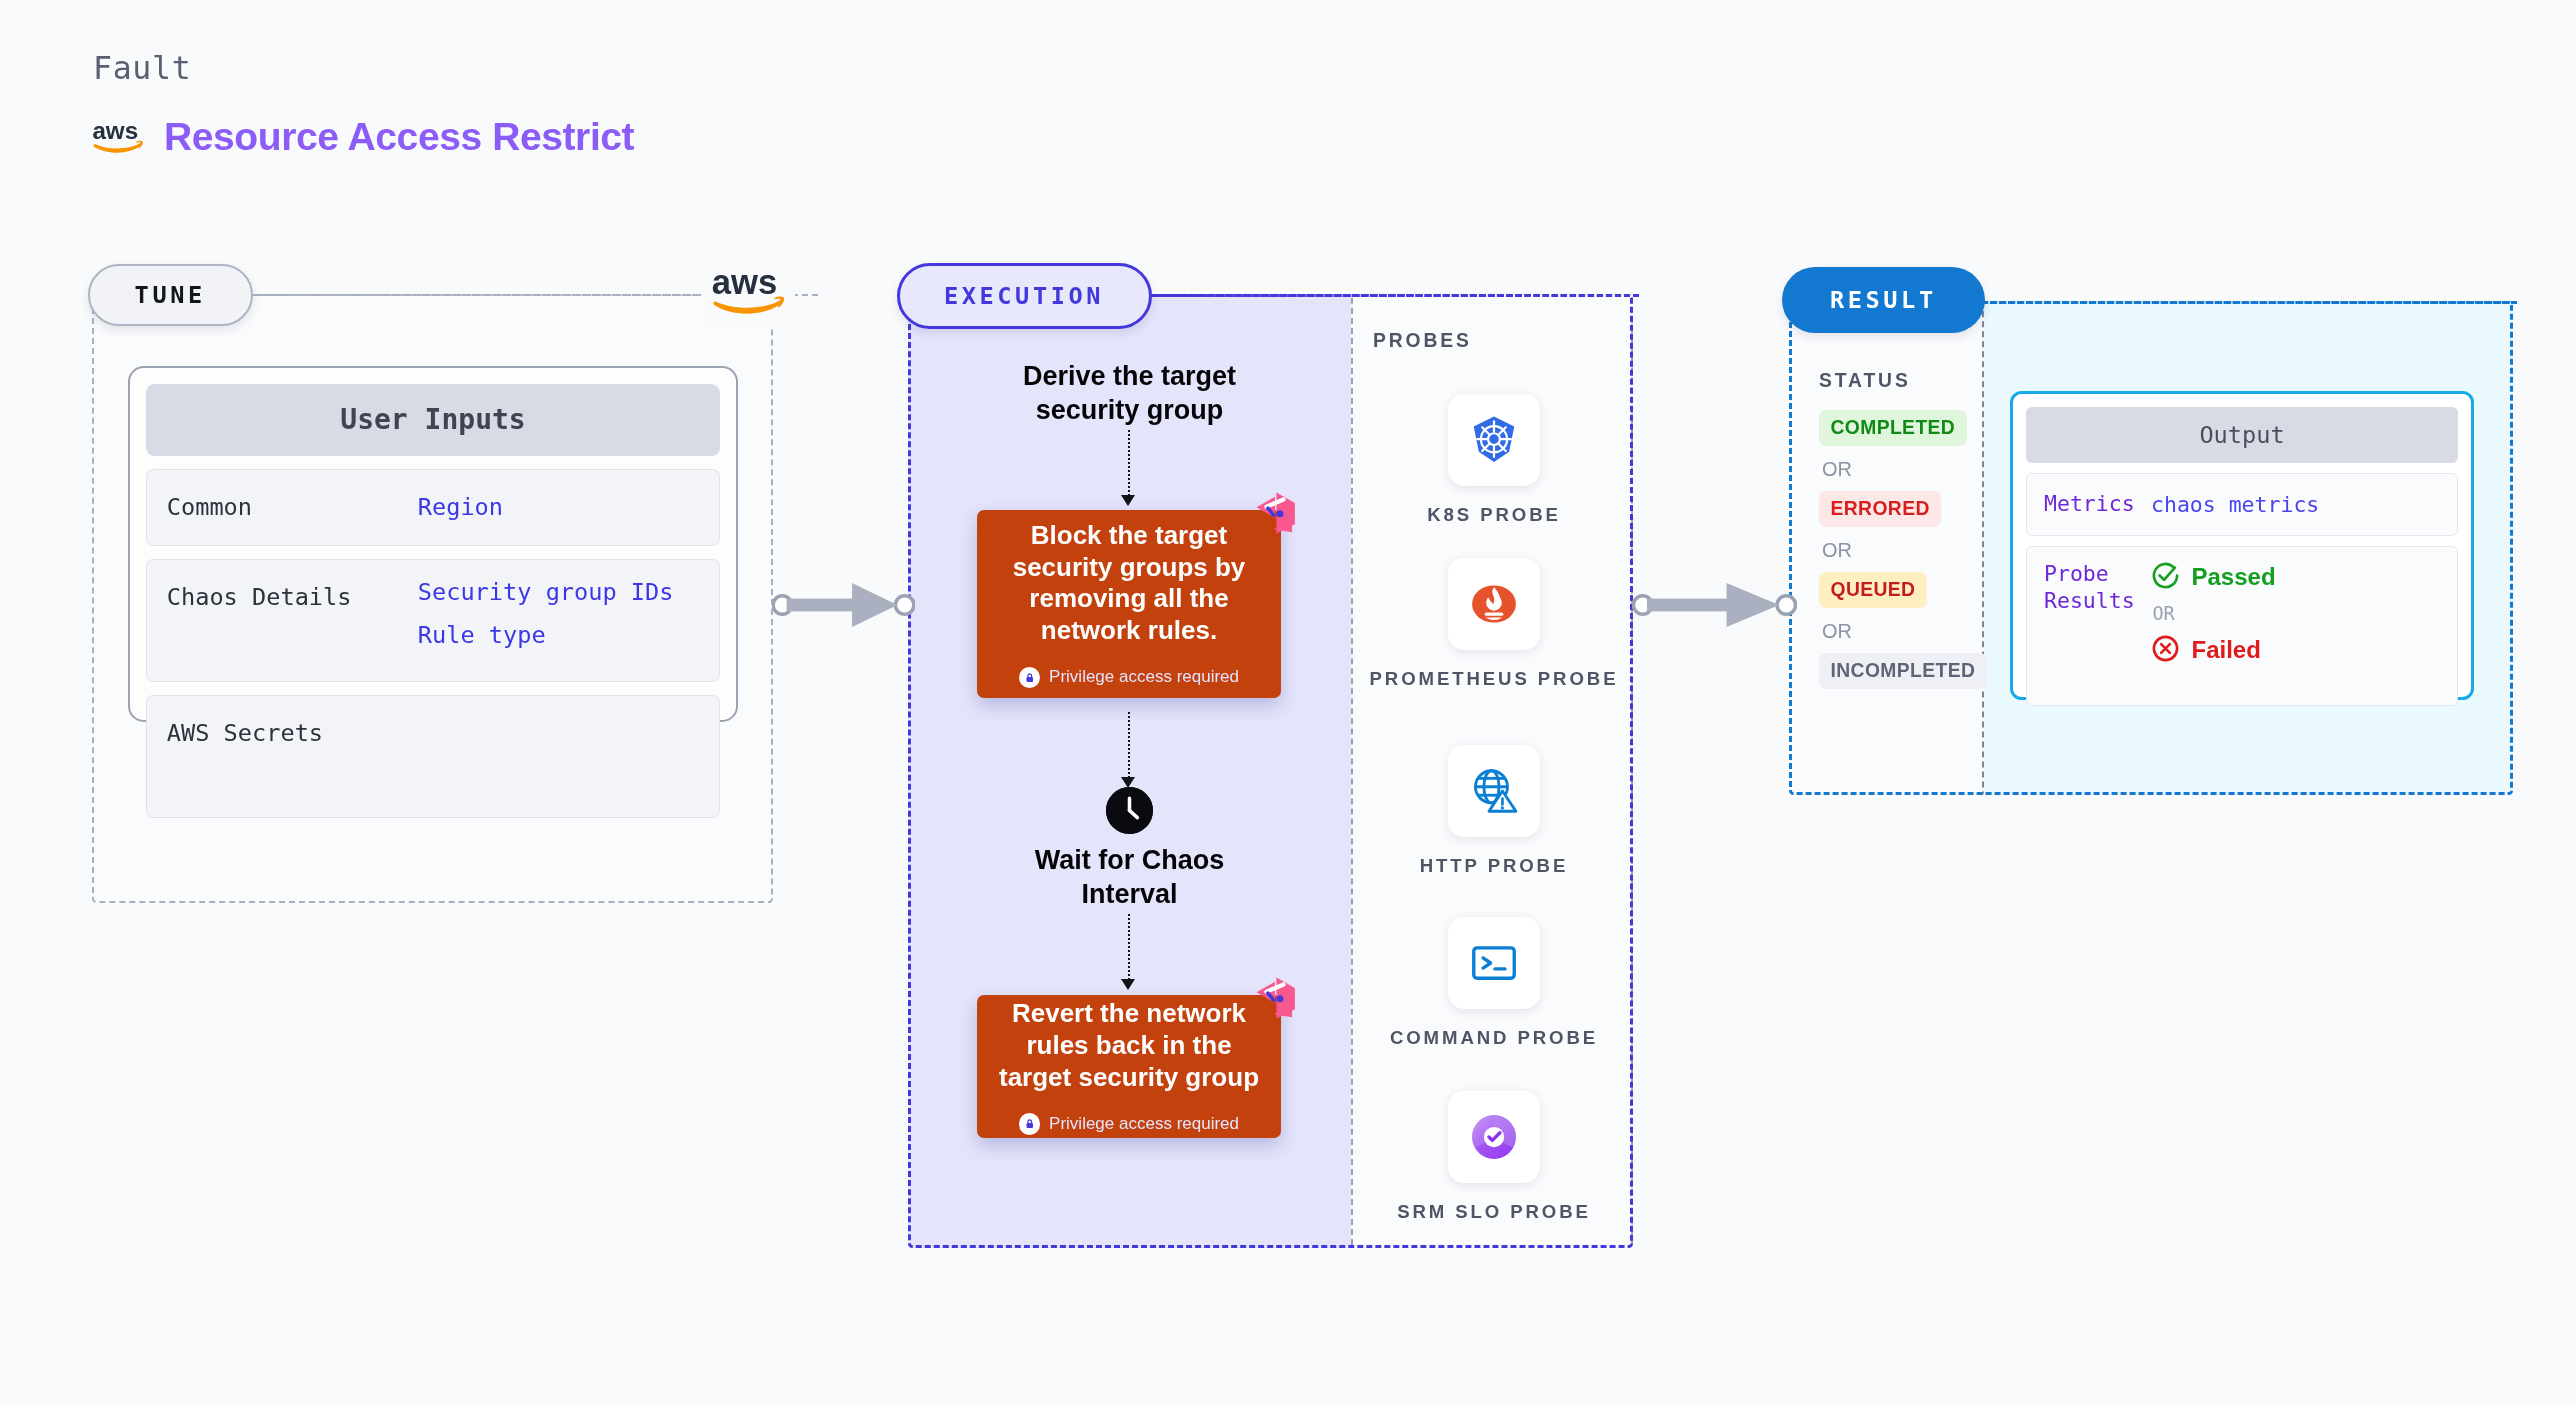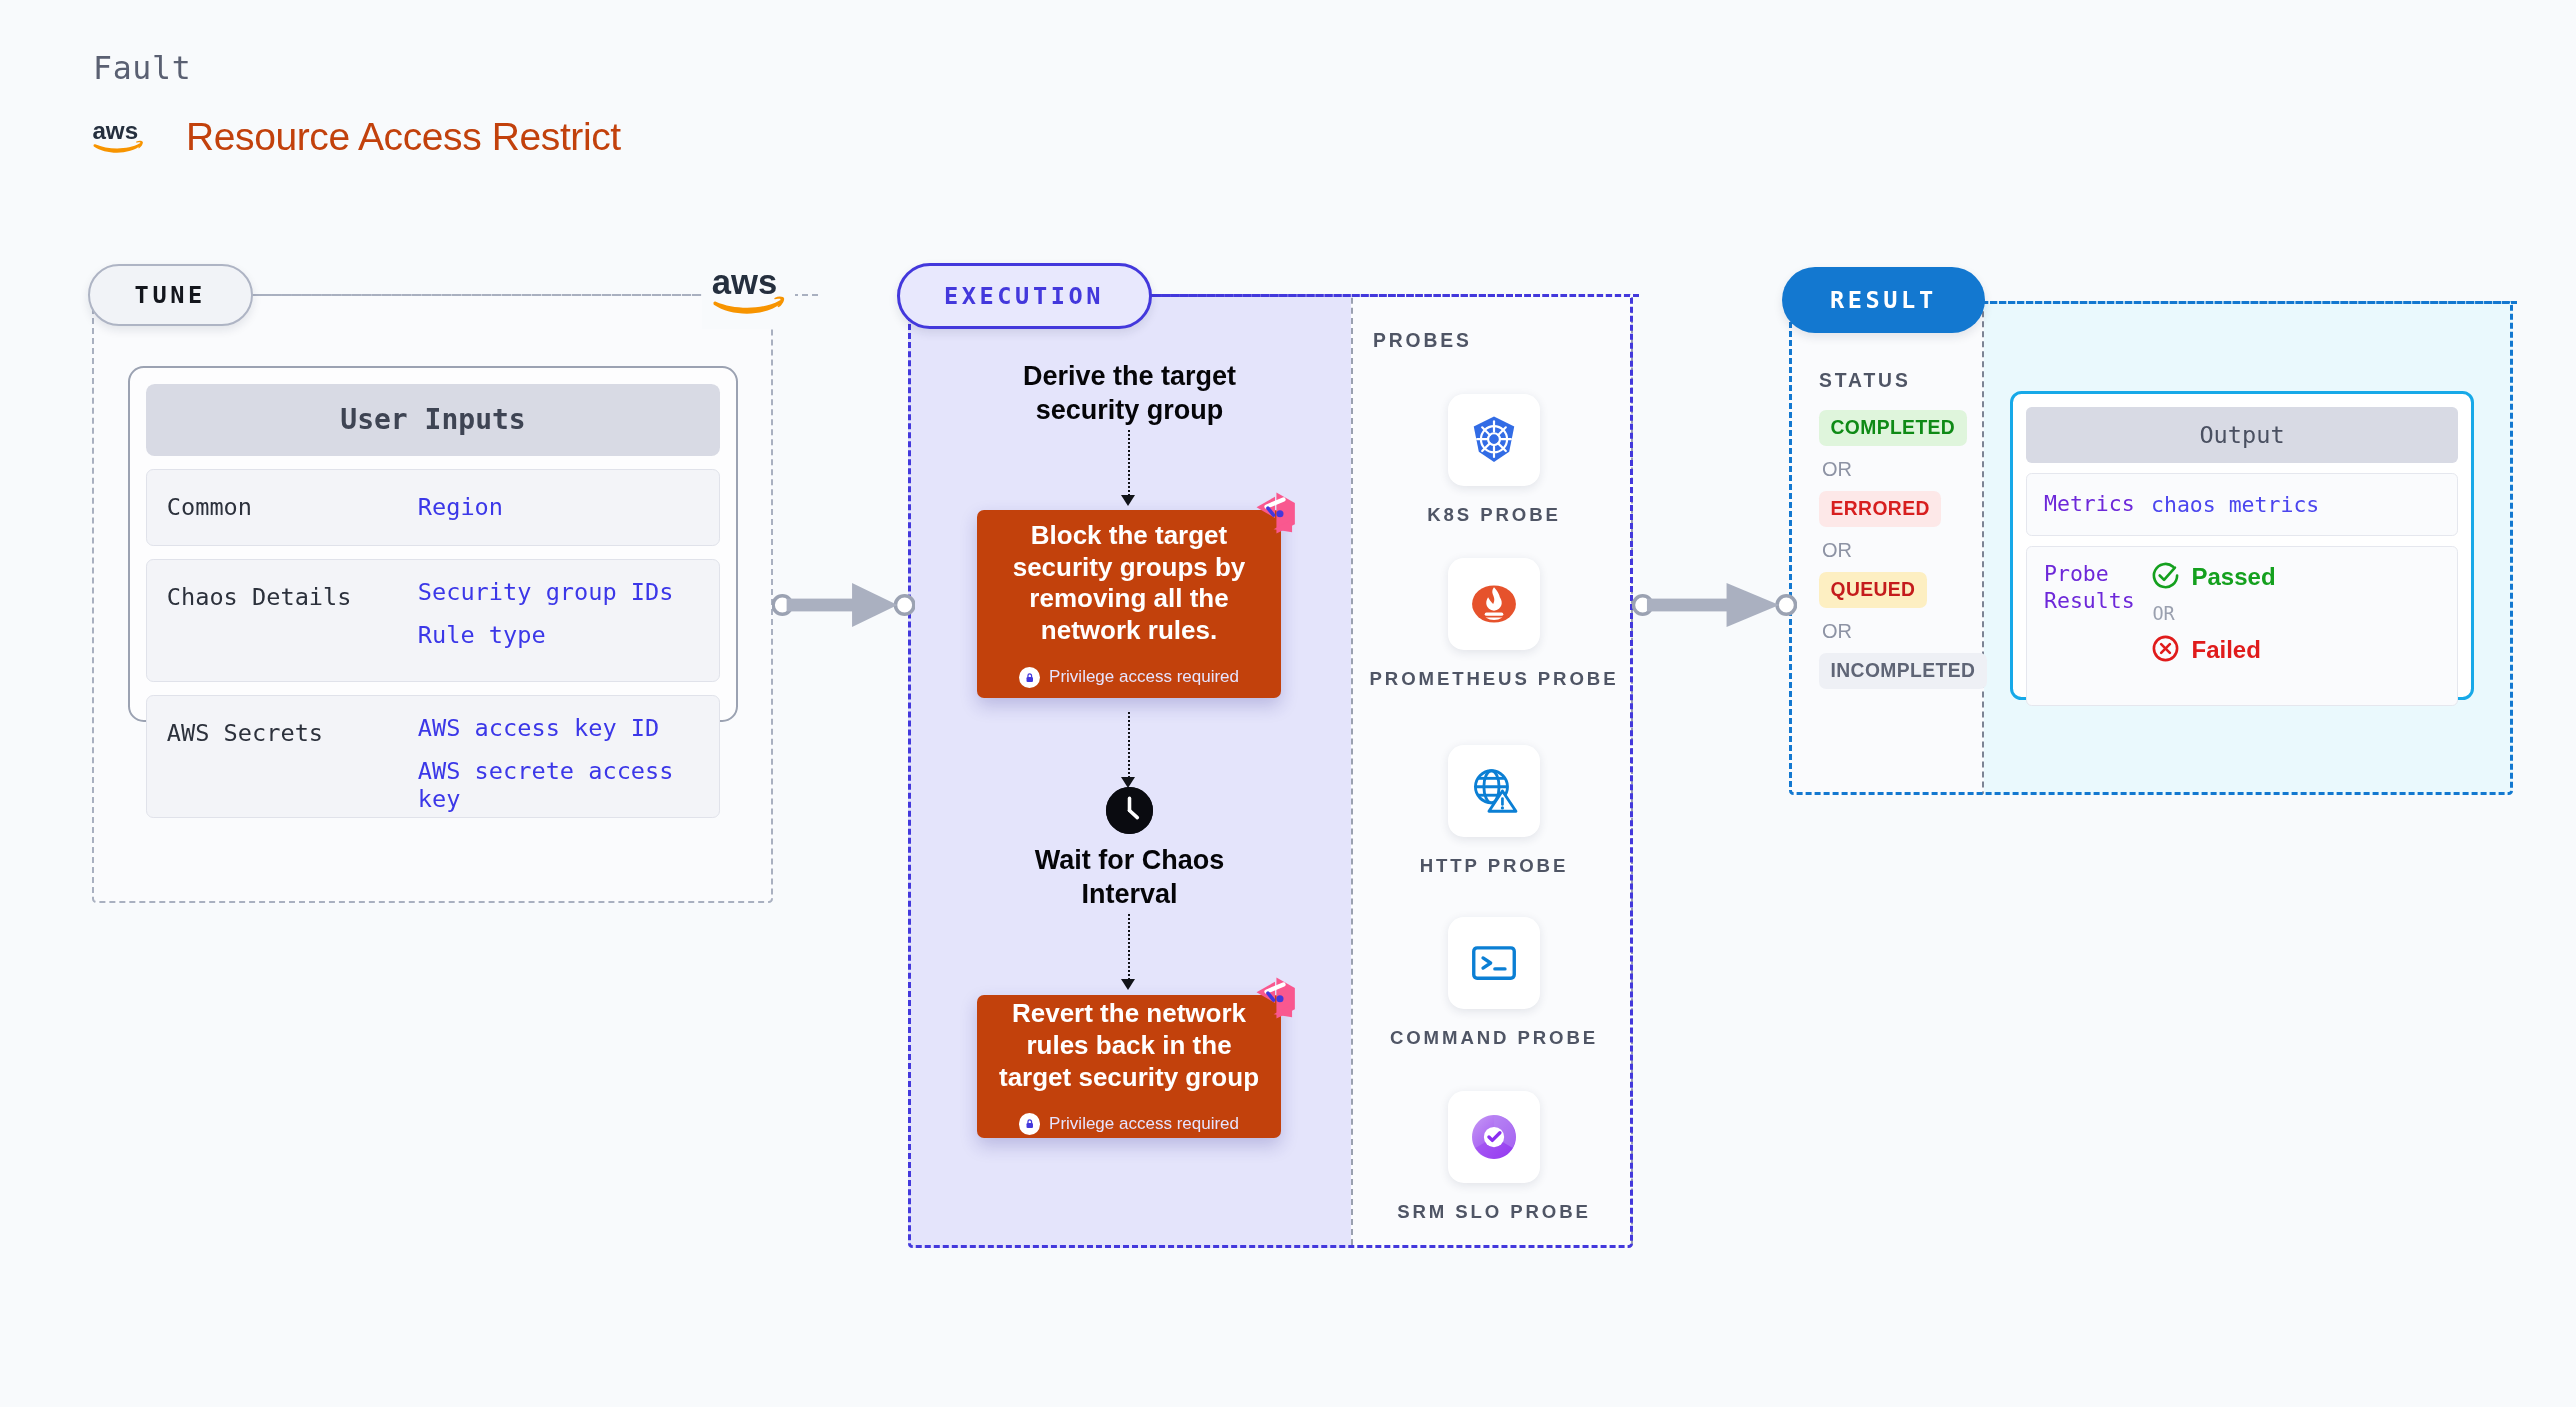--- a/index.html
+++ b/index.html
@@ -16,23 +16,22 @@
     position: absolute; left: 93px; top: 50px;
     font-family: "DejaVu Sans Mono", monospace;
     font-size: 31.5px; color: #5a6072; letter-spacing: 0.7px;
   }
   .hdr-row {
     position: absolute; left: 92px; top: 115px;
     display: flex; align-items: center; gap: 20px;
   }
   .aws-logo { display: block; }
   .hdr-title {
-    font-size: 39px; font-weight: normal; color: #c2410c;
+    font-size: 39px; font-weight: bold; color: #8b5cf6;
     letter-spacing: -0.4px;
-    margin-left: 22px;
   }
 
   
   .panel { position: absolute; }
   .panel-body {
     position: absolute; left: 0; top: 0; width: 100%; height: 100%;
     border-radius: 4.3px;
   }
   .pill {
     position: absolute; z-index: 6;
@@ -260,24 +259,20 @@
       <div class="ui-row r2">
         <div class="ui-key">Chaos Details</div>
         <div class="ui-vals">
           <div class="ui-val">Security group IDs</div>
           <div class="ui-val">Rule type</div>
         </div>
       </div>
 
       <div class="ui-row r3">
         <div class="ui-key">AWS Secrets</div>
-        <div class="ui-vals">
-          <div class="ui-val">AWS access key ID</div>
-          <div class="ui-val">AWS secrete access key</div>
-        </div>
       </div>
     </div>
   </div>
 
   <div class="aws-tab">
     <svg width="75" height="53" viewBox="0 0 72 52">
       <text x="0" y="29" font-family="Liberation Sans, sans-serif" font-size="34" font-weight="bold" fill="#252f3e">aws</text>
       <path d="M2 40 C20 52 52 52 69 38 C70 36 68 35 66 36 C50 45 22 45 4 37 C2 36 1 38 2 40 Z" fill="#f79400"></path>
       <path d="M62 33 C66 31 71 32 71 34 C71 37 68 41 66 42 C65 43 64 42 65 41 C67 38 68 35 67 34 C66 34 64 34 62 34.5 C61 34.7 61 33.4 62 33 Z" fill="#f79400"></path>
     </svg>

